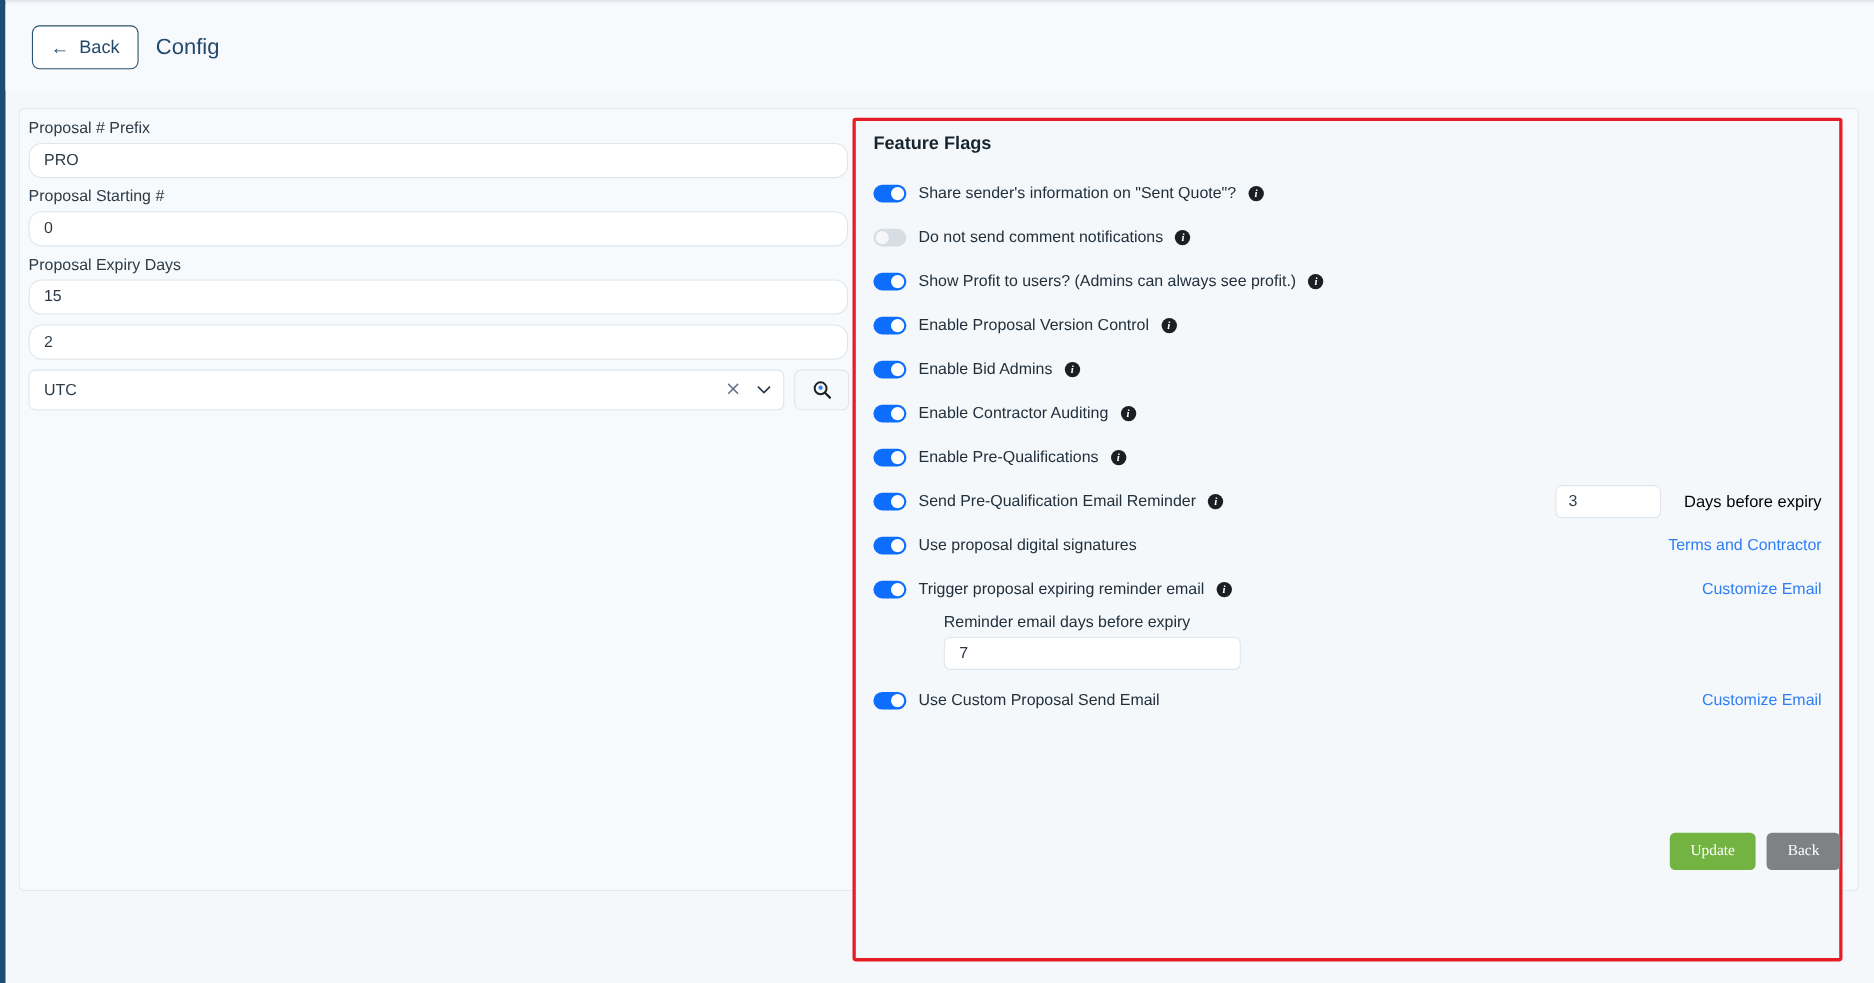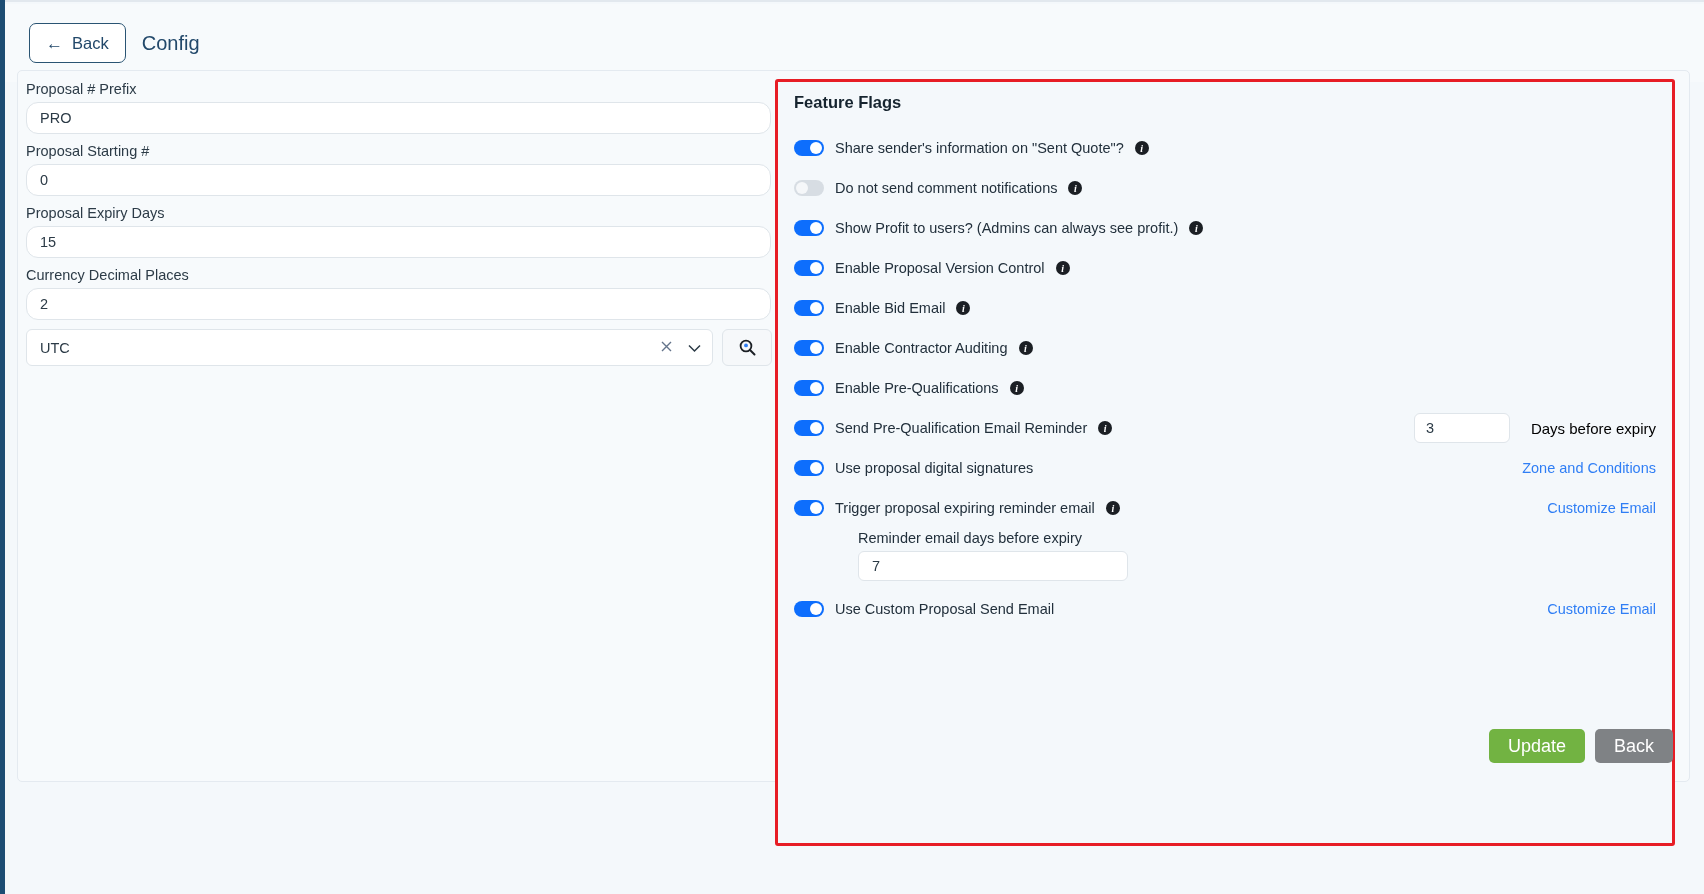--- a/index.html
+++ b/index.html
@@ -58,21 +58,21 @@
   .page-title {
     font-size: 20px;
     color: #22486a;
     font-weight: 400;
     white-space: nowrap;
   }
 
   
   .card {
     position: absolute;
-    left: 17px; top: 70px;
+    left: 17px; top: 98px;
     width: 1673px; height: 712px;
     background: #f7fafc;
     border: 1px solid #e4eaf0;
     border-radius: 5px;
   }
 
   
   .form-col {
     position: absolute;
     left: 8px; top: 10px;
@@ -254,24 +254,24 @@
     position: absolute;
     right: 16px; bottom: 18px;
     display: flex;
     gap: 10px;
   }
   .btn {
     height: 34px;
     padding: 0 19px;
     border: none;
     border-radius: 5px;
-    font-size: 18px;
+    font-size: 14px;
     color: #ffffff;
     cursor: pointer;
-    font-family: Liberation Sans, sans-serif;
+    font-family: Liberation Serif, serif;
   }
   .btn-update { background: #72b342; }
   .btn-back { background: #7f8285; }
 </style>
 </head>
 <body>
 
 <div class="page">
   <div class="left-rail"></div>
   <div class="top-hairline"></div>
@@ -297,21 +297,20 @@
         <div class="field-label">Proposal Starting #</div>
         <input class="text-input" value="0" style="">
       </div>
 
       <div class="field">
         <div class="field-label">Proposal Expiry Days</div>
         <input class="text-input" value="15" style="">
       </div>
 
       <div class="field">
-        <div class="field-label">Currency Decimal Places</div>
         <input class="text-input" value="2" style="">
       </div>
 
       <div class="field">
         <div class="tz-row">
           <div class="tz-select">
             <span class="tz-value">UTC</span>
             <span class="tz-icons">
               <span class="icon-x">
                 <svg width="13" height="13" viewBox="0 0 13 13">
@@ -369,21 +368,21 @@
             <span class="knob"></span>
           </div>
         <span class="flag-label">Enable Proposal Version Control</span>
         <span class="info-icon">i</span>
       </div>
 
       <div class="flag-row">
         <div class="toggle">
             <span class="knob"></span>
           </div>
-        <span class="flag-label">Enable Bid Email</span>
+        <span class="flag-label">Enable Bid Admins</span>
         <span class="info-icon">i</span>
       </div>
 
       <div class="flag-row">
         <div class="toggle">
             <span class="knob"></span>
           </div>
         <span class="flag-label">Enable Contractor Auditing</span>
         <span class="info-icon">i</span>
       </div>
@@ -407,21 +406,21 @@
           <span class="slot-text">Days before expiry</span>
         </span>
       </div>
 
       <div class="flag-row">
         <div class="toggle">
             <span class="knob"></span>
           </div>
         <span class="flag-label">Use proposal digital signatures</span>
         <span class="right-slot">
-          <span class="link">Zone and Conditions</span>
+          <span class="link">Terms and Contractor</span>
         </span>
       </div>
 
       <div class="flag-row">
         <div class="toggle">
             <span class="knob"></span>
           </div>
         <span class="flag-label">Trigger proposal expiring reminder email</span>
         <span class="info-icon">i</span>
         <span class="right-slot">

